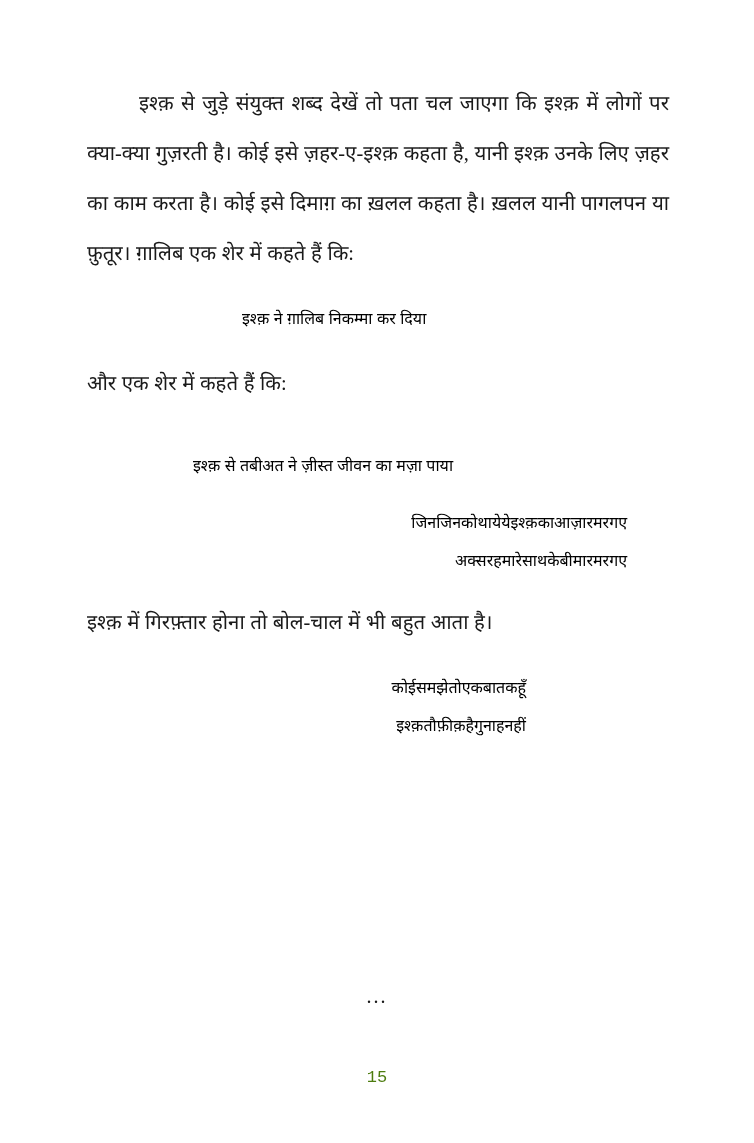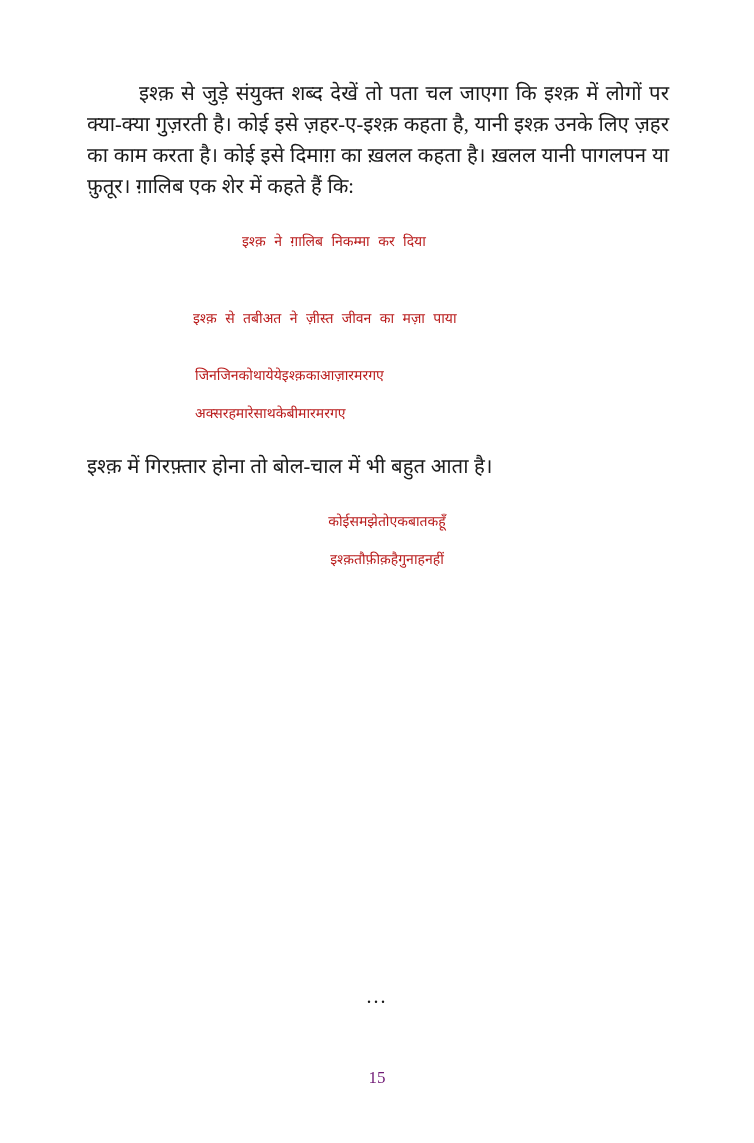--- a/index.html
+++ b/index.html
@@ -29,44 +29,44 @@
     position: absolute;
     left: 87px;
     top: 78px;
     width: 582px;
   }
 
   
   .para {
     font-family: "Liberation Serif", "DejaVu Serif", serif;
     font-size: 20.4px;
-    line-height: 31px;
+    line-height: 50px;
     text-align: justify;
     text-align-last: left;
     margin: 0 0 0 0;
     color: #1a1a1a;
     -webkit-hyphens: none;
     hyphens: none;
     word-spacing: 0.5px;
   }
   .para.indent {
     text-indent: 52px;
   }
   .para.gap-before {
     margin-top: 16px;
   }
   .para.gap-small {
   }
 
   
   .verse {
-    font-family: Liberation Mono, monospace;
-    font-size: 14px;
+    font-family: Liberation Sans, sans-serif;
+    font-size: 16px;
     line-height: 37.6px;
-    color: #b91c1c;
+    color: #000000;
     white-space: nowrap;
   }
   .verse-block {
     margin: 0;
   }
 
   .v-single-a {           
     padding-left: 155px;
     margin-top: 22px;
     margin-bottom: 20px;
@@ -78,35 +78,35 @@
   }
 
   .v-mir {
     margin-top: 20px;
     margin-bottom: 18px;
   }
   .v-mir .vline {
     width: 432px;
     margin-left: 108px;
     display: flex;
-    justify-content: flex-start;
+    justify-content: flex-end;
   }
   .v-mir .vline .w {
     display: inline-block;
   }
 
   .v-firaq {
     margin-top: 22px;
     margin-bottom: 18px;
   }
   .v-firaq .vline {
     width: 278px;
     margin-left: 161px;
     display: flex;
-    justify-content: center;
+    justify-content: flex-end;
   }
   .v-firaq .vline .w {
     display: inline-block;
   }
 
   .latin-inline {
     font-family: "Liberation Serif", "DejaVu Serif", serif;
   }
 
   
@@ -121,38 +121,39 @@
     letter-spacing: 2px;
     color: #1a1a1a;
   }
 
   .folio {
     position: absolute;
     left: 0;
     top: 1068px;
     width: 754px;
     text-align: center;
-    font-family: Liberation Serif, serif;
+    font-family: Liberation Mono, monospace;
     font-size: 17px;
-    color: #701a75;
+    color: #4d7c0f;
   }
 </style>
 </head>
 <body>
 
 <div class="page">
 
   <div class="text-block">
 
     <p class="para indent">इश्क़ से जुड़े संयुक्त शब्द देखें तो पता चल जाएगा कि इश्क़ में लोगों पर क्या-क्या गुज़रती है। कोई इसे ज़हर-ए-इश्क़ कहता है, यानी इश्क़ उनके लिए ज़हर का काम करता है। कोई इसे दिमाग़ का ख़लल कहता है। ख़लल यानी पागलपन या फ़ुतूर। ग़ालिब एक शेर में कहते हैं कि:</p>
 
     <div class="verse-block v-single-a">
       <div class="verse">इश्क़ ने ग़ालिब निकम्मा कर दिया</div>
     </div>
 
+    <p class="para">और एक शेर में कहते हैं कि:</p>
 
     <div class="verse-block v-single-b">
       <div class="verse">इश्क़ से तबीअत ने ज़ीस्त जीवन का मज़ा पाया</div>
     </div>
 
 
     <div class="verse-block v-mir">
       <div class="verse vline">
           <span class="w">जिन</span>
           <span class="w">जिन</span>

